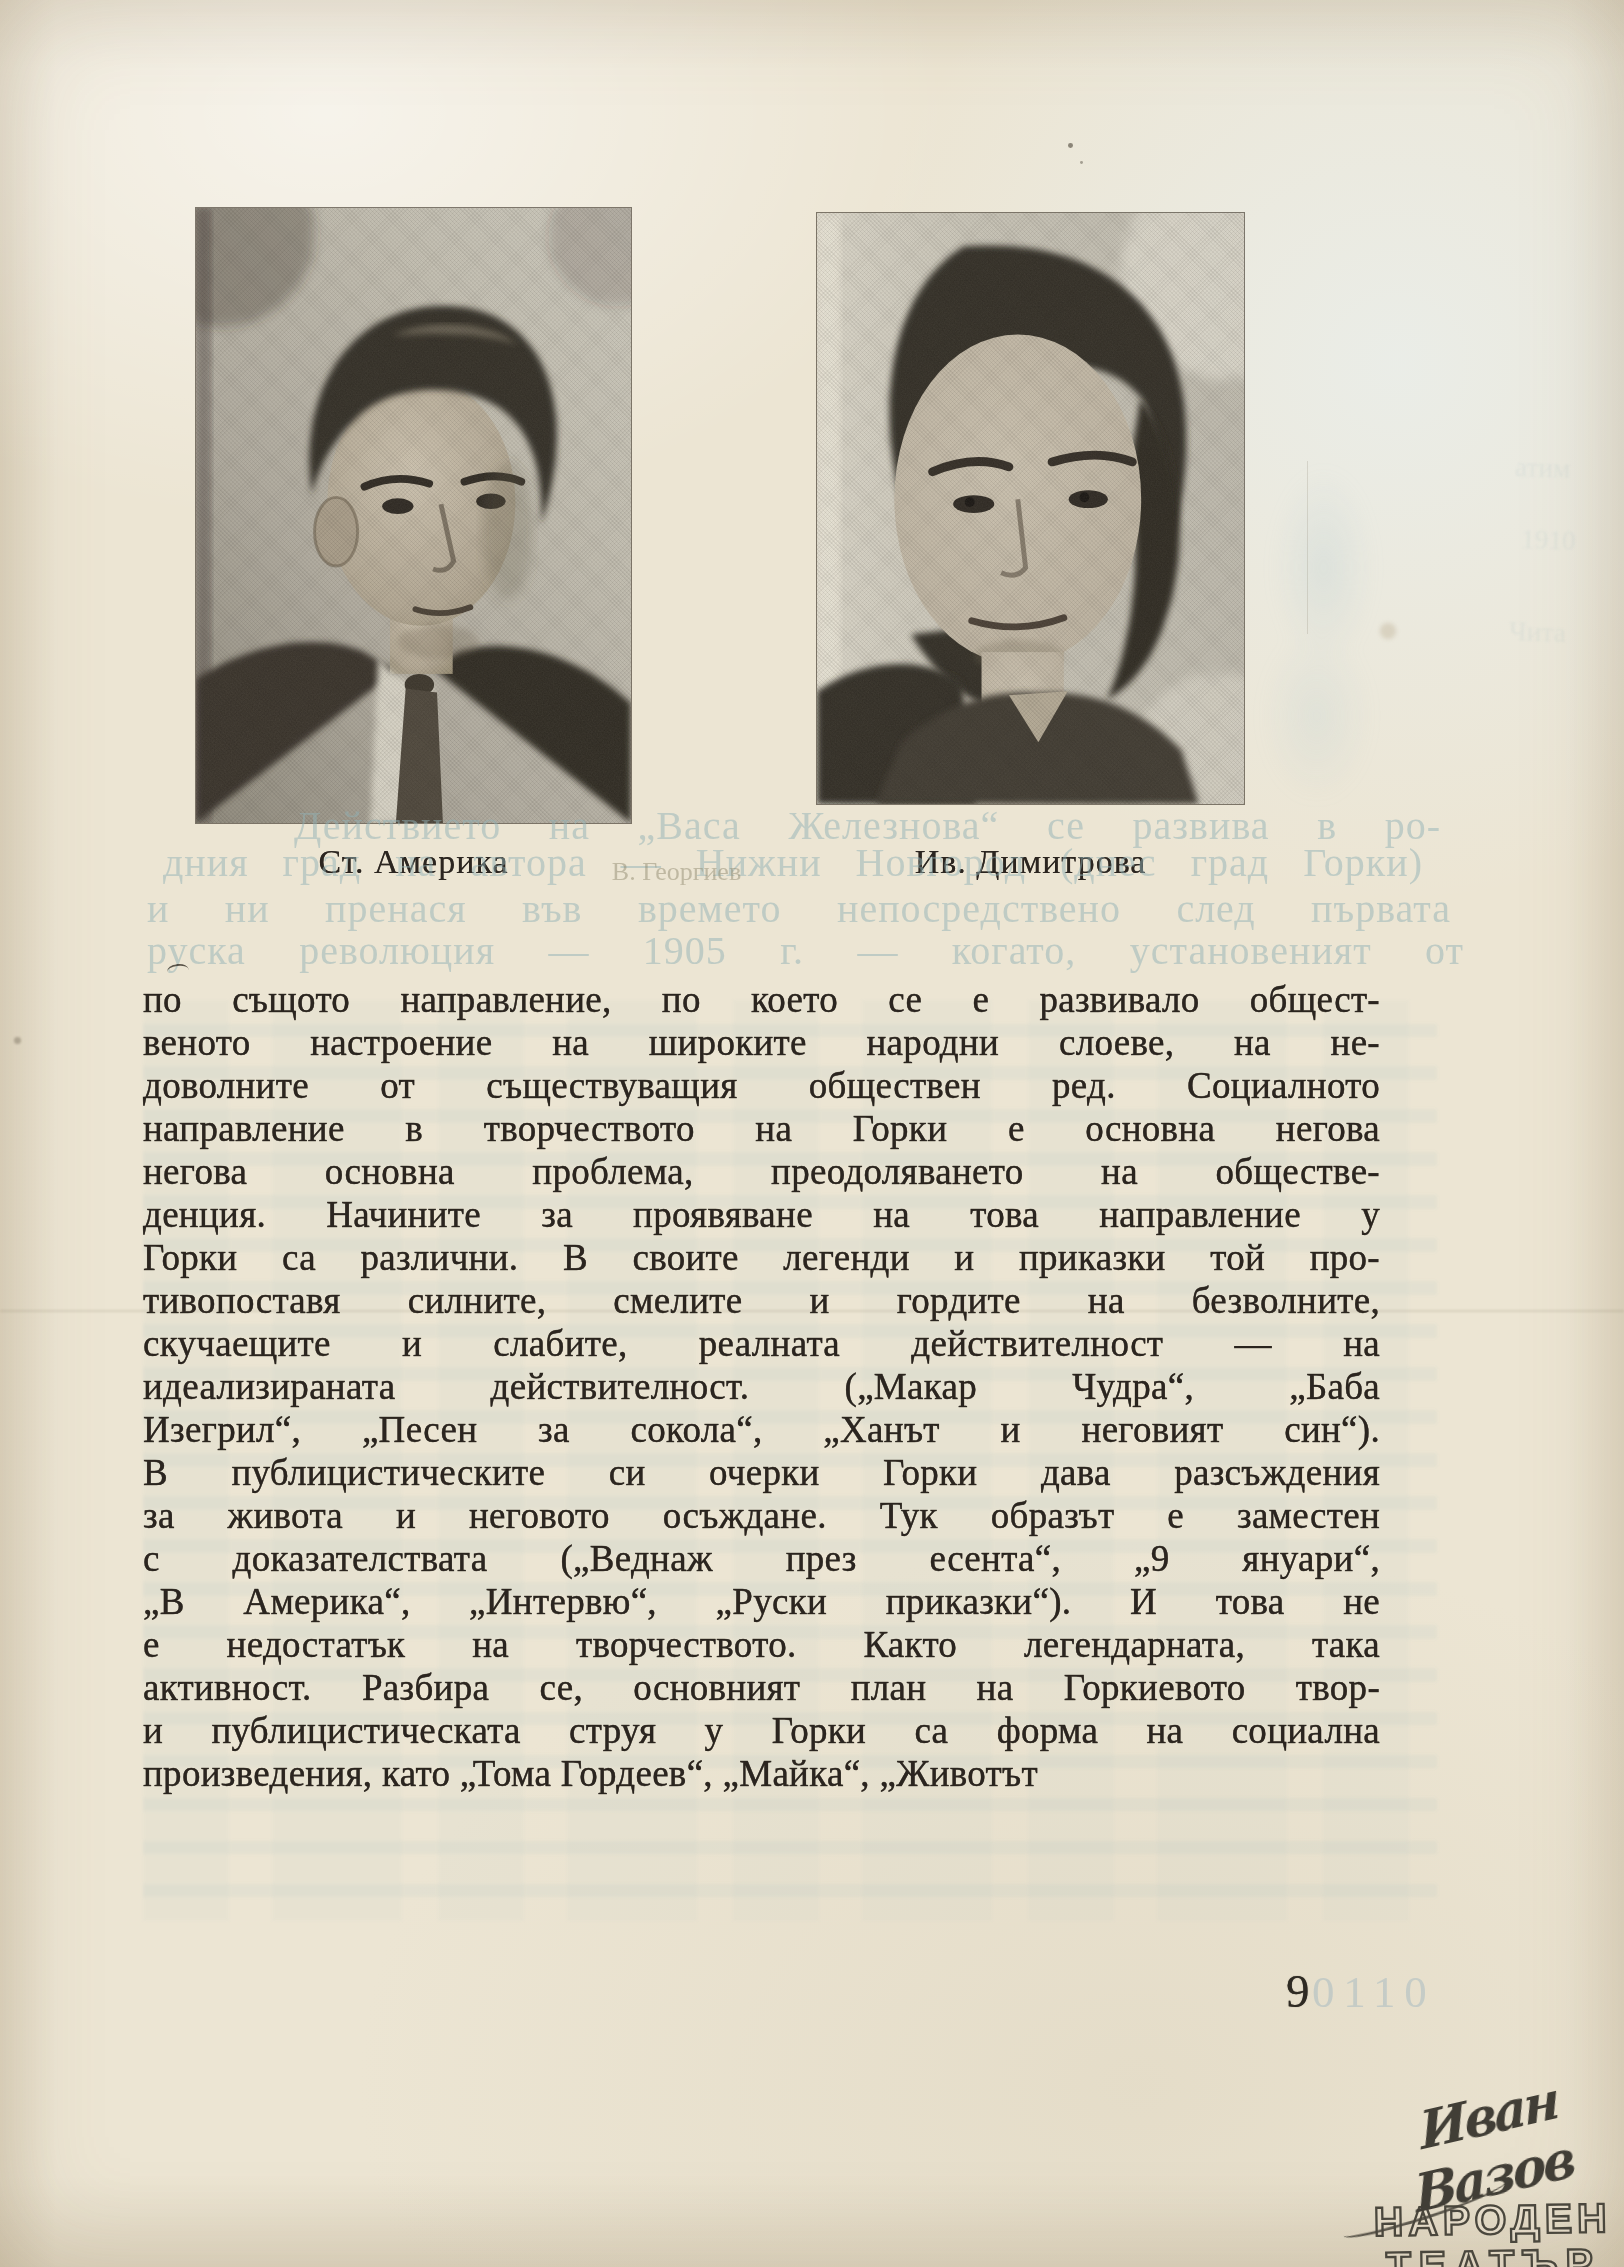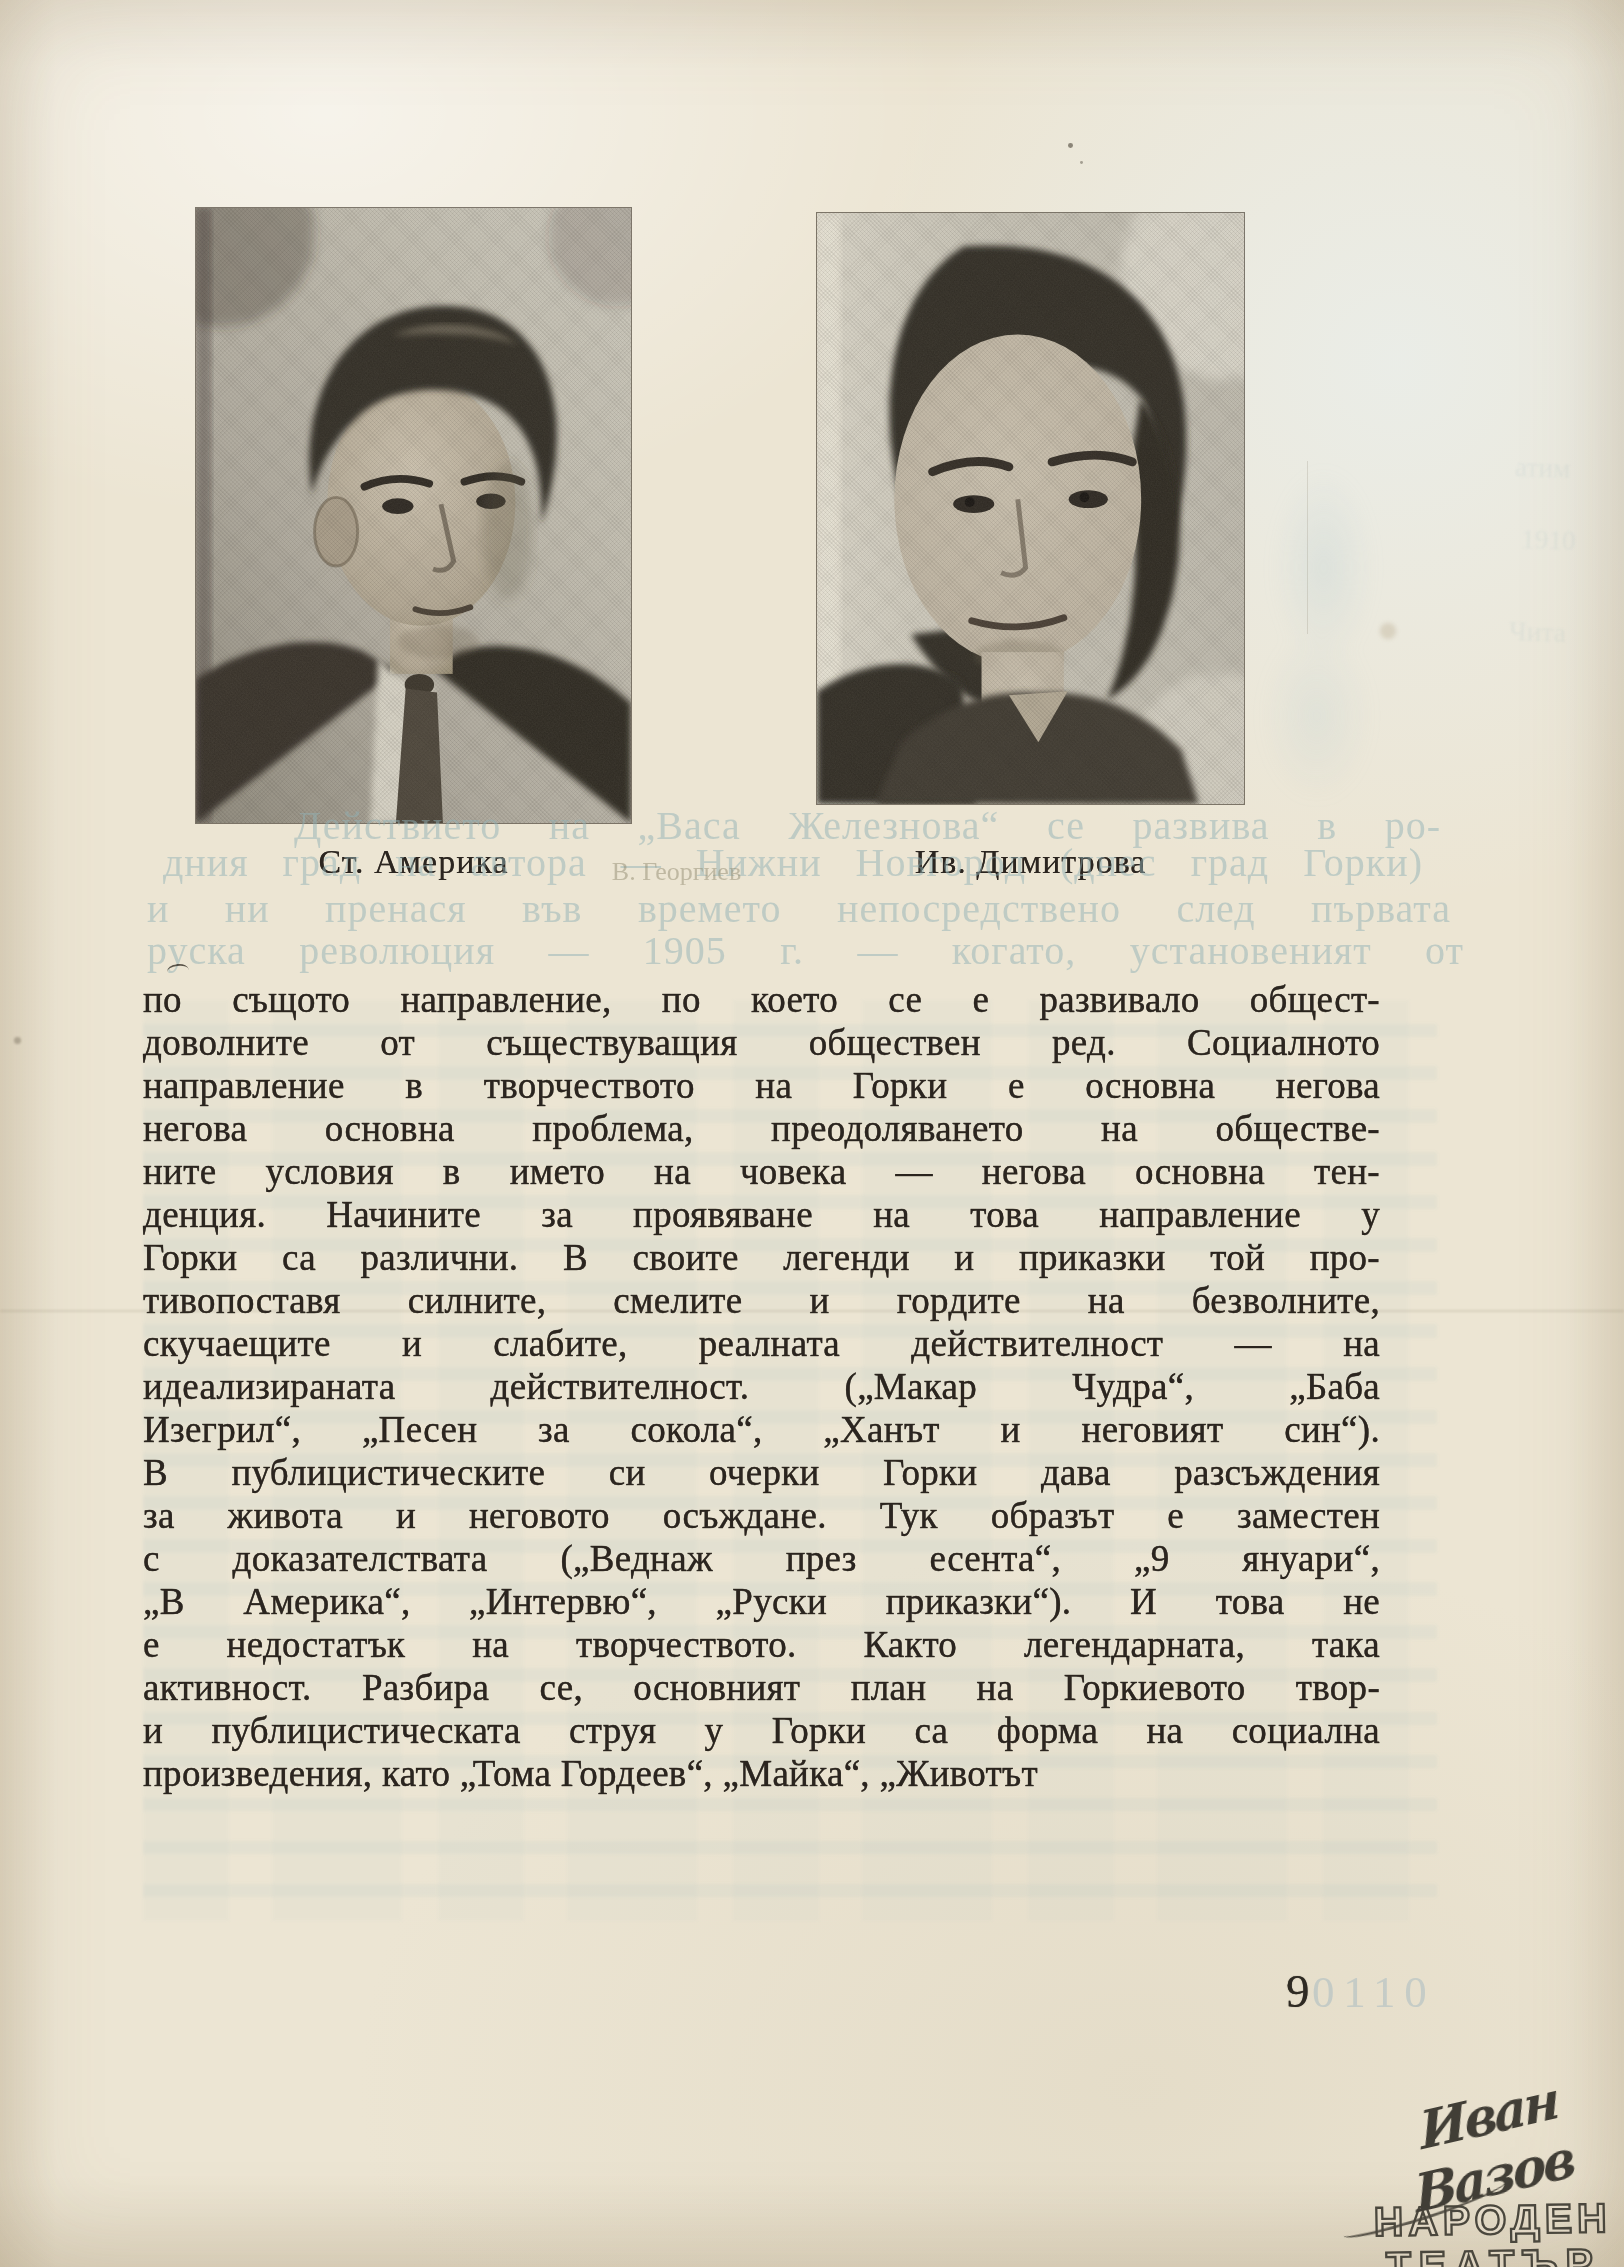--- a/index.html
+++ b/index.html
@@ -205,24 +205,24 @@
     <div class="ghost-line" id="g2">и ни пренася във времето непосредствено след първата</div>
     <div class="ghost-line" id="g3">руска революция — 1905 г. — когато, установеният от</div>
   </div>
   <div class="ghost-byline">В. Георгиев</div>
   <div class="ghost-frag" id="gf0">атим</div>
   <div class="ghost-frag" id="gf1">1910</div>
   <div class="ghost-frag" id="gf2">Чита</div>
 
   <div class="body-block" id="body-block">
       <div class="bline">по същото направление, по което се е развивало общест-</div>
+      <div class="bline">веното настроение на широките народни слоеве, на не-</div>
       <div class="bline">доволните от съществуващия обществен ред. Социалното</div>
       <div class="bline">направление в творчеството на Горки е основна негова</div>
       <div class="bline">негова основна проблема, преодоляването на обществе-</div>
-      <div class="bline">ните условия в името на човека — негова основна тен-</div>
       <div class="bline">денция. Начините за проявяване на това направление у</div>
       <div class="bline">Горки са различни. В своите легенди и приказки той про-</div>
       <div class="bline">тивопоставя силните, смелите и гордите на безволните,</div>
       <div class="bline">скучаещите и слабите, реалната действителност — на</div>
       <div class="bline">идеализираната действителност. („Макар Чудра“, „Баба</div>
       <div class="bline">Изегрил“, „Песен за сокола“, „Ханът и неговият син“).</div>
       <div class="bline">В публицистическите си очерки Горки дава разсъждения</div>
       <div class="bline">за живота и неговото осъждане. Тук образът е заместен</div>
       <div class="bline">с доказателствата („Веднаж през есента“, „9 януари“,</div>
       <div class="bline">„В Америка“, „Интервю“, „Руски приказки“). И това не</div>

